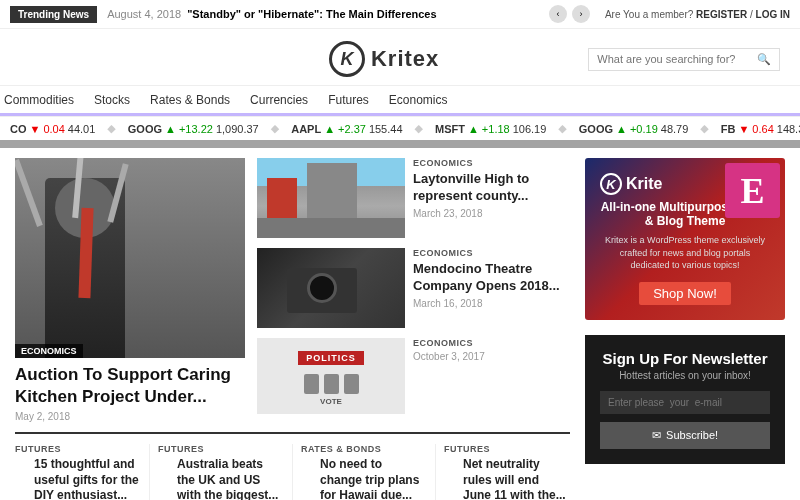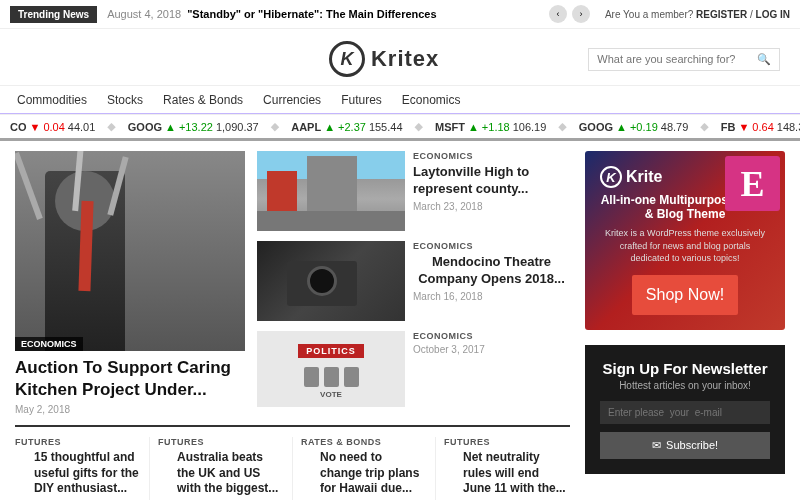--- a/index.html
+++ b/index.html
@@ -17,26 +17,26 @@
 
     
     .header { display: flex; align-items: center; justify-content: space-between; padding: 12px 20px 8px; border-bottom: 1px solid #eee; }
     .logo { display: flex; align-items: center; gap: 6px; font-size: 22px; font-weight: bold; color: #333; }
     .logo-icon { width: 36px; height: 36px; border: 3px solid #333; border-radius: 50%; display: flex; align-items: center; justify-content: center; font-style: italic; font-size: 18px; font-weight: bold; }
     .logo-text { font-size: 22px; font-weight: 700; letter-spacing: 1px; }
     .search-box { display: flex; align-items: center; border: 1px solid #ddd; padding: 4px 8px; font-size: 11px; color: #aaa; }
     .search-box input { border: none; outline: none; font-size: 11px; color: #aaa; width: 160px; }
 
     
-    .main-nav { padding: 6px 17px; border-bottom: 1px solid #c4b5fd; }
+    .main-nav { padding: 6px 4px; border-bottom: 3px solid #c4b5fd; }
     .main-nav ul { list-style: none; display: flex; gap: 20px; }
     .main-nav ul li a { text-decoration: none; color: #333; font-size: 12px; }
 
     
-    .ticker { background: #fff; border-bottom: 3px solid #a3a3a3; padding: 5px 10px; font-size: 11px; display: flex; gap: 12px; overflow: hidden; white-space: nowrap; border-top: 1px solid #eee; }
+    .ticker { background: #fff; border-bottom: 8px solid #a3a3a3; padding: 5px 10px; font-size: 11px; display: flex; gap: 12px; overflow: hidden; white-space: nowrap; border-top: 1px solid #eee; }
     .ticker-item { display: inline-flex; gap: 3px; align-items: center; }
     .ticker-item .sym { font-weight: bold; color: #333; }
     .ticker-item .chg-neg { color: #e00; }
     .ticker-item .chg-pos { color: #090; }
     .ticker-item .price { color: #333; }
     .up-arrow { color: #090; }
     .down-arrow { color: #e00; }
 
     
     .main-content { display: flex; gap: 0; padding: 10px 15px; }
@@ -54,21 +54,21 @@
     .bottom-article .article-title { font-size: 12px; font-weight: bold; margin-bottom: 4px; margin-left: 19px; }
     .big-featured-image { width: 230px; height: 200px; position: relative; overflow: hidden; }
     .econ-badge { position: absolute; bottom: 0; left: 0; background: rgba(0,0,0,0.7); color: #fff; font-size: 9px; padding: 2px 6px; font-weight: bold; text-transform: uppercase; }
     .big-article-title { font-size: 18px; font-weight: bold; color: #222; line-height: 1.3; margin: 6px 0 4px; }
     .big-article-date { font-size: 10px; color: #999; }
 
     
     .sidebar-ad { background: linear-gradient(135deg, #1a2a6c, #b21f1f, #c0392b); color: #fff; padding: 15px; margin-bottom: 15px; text-align: center; border-radius: 3px; position: relative; overflow: hidden; }
     .sidebar-ad h3 { font-size: 13px; font-weight: bold; margin-bottom: 6px; }
     .sidebar-ad p { font-size: 9px; color: #ddd; margin-bottom: 10px; line-height: 1.4; }
-    .shop-btn { background: #e74c3c; color: #fff; border: none; padding: 11px 14px; font-size: 16px; cursor: pointer; border-radius: 2px; }
+    .shop-btn { background: #e74c3c; color: #fff; border: none; padding: 4px 14px; font-size: 13px; cursor: pointer; border-radius: 2px; }
     .sidebar-newsletter { background: #1a1a1a; color: #fff; padding: 15px; }
     .sidebar-newsletter h3 { font-size: 16px; font-weight: bold; margin-bottom: 3px; text-align: center; }
     .sidebar-newsletter input { width: 100%; padding: 6px 8px; font-size: 11px; border: none; background: #333; color: #aaa; margin-bottom: 8px; }
     .subscribe-btn { background: #555; color: #fff; border: none; width: 100%; padding: 7px; font-size: 11px; cursor: pointer; display: flex; align-items: center; justify-content: center; gap: 5px; }
 
     
     .articles-grid { display: flex; gap: 12px; }
     .left-column { width: 230px; flex-shrink: 0; }
     .middle-column { flex: 1; }
     .article-row { display: flex; gap: 8px; margin-bottom: 10px; align-items: flex-start; }
@@ -218,21 +218,21 @@
 
         <div class="article-row" style="display:flex;gap:8px;margin-bottom:10px;">
           <div class="article-row-image" style="width:148px;height:80px;flex-shrink:0;overflow:hidden;">
             <div class="camera-image" style="width:148px;height:80px;background:linear-gradient(135deg,#222 0%,#444 50%,#333 100%);position:relative;">
               <div style="position:absolute;top:20px;left:30px;width:70px;height:45px;background:#333;border-radius:3px;"></div>
               <div style="position:absolute;top:25px;left:50px;width:30px;height:30px;background:#111;border-radius:50%;border:3px solid #555;"></div>
             </div>
           </div>
           <div class="article-row-content">
             <div class="category-badge">Economics</div>
-            <div class="article-title" style="cursor:pointer;font-size:13px;font-weight:bold;margin-bottom:3px;text-align:center;">Mendocino Theatre Company Opens 2018...</div>
+            <div class="article-title" style="cursor:pointer;font-size:13px;font-weight:bold;margin-bottom:3px;">Mendocino Theatre Company Opens 2018...</div>
             <div class="article-date">March 16, 2018</div>
           </div>
         </div>
 
         <div class="article-row" style="display:flex;gap:8px;">
           <div class="article-row-image" style="width:148px;height:76px;flex-shrink:0;overflow:hidden;">
             <div class="politics-placeholder" style="width:148px;height:80px;background:#e8e8e8;display:flex;flex-direction:column;align-items:center;justify-content:center;position:relative;">
               <div class="politics-label" style="background:#b22;color:#fff;font-size:9px;font-weight:bold;padding:2px 8px;margin-bottom:5px;letter-spacing:1px;">POLITICS</div>
 
               <div style="display:flex;gap:5px;margin-top:4px;">

